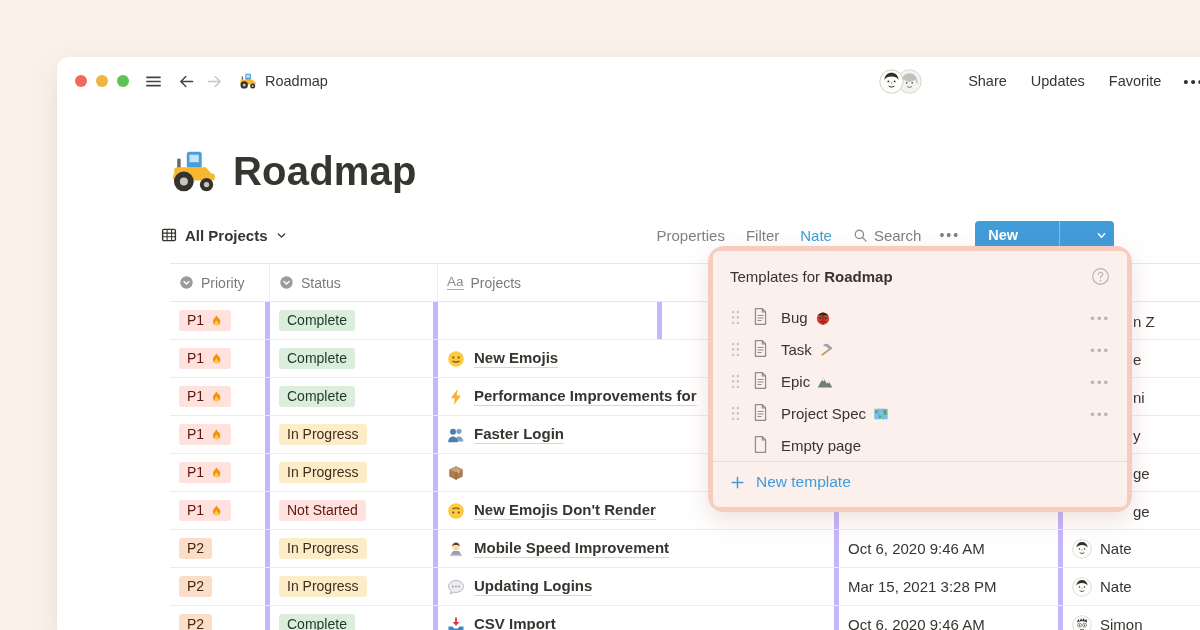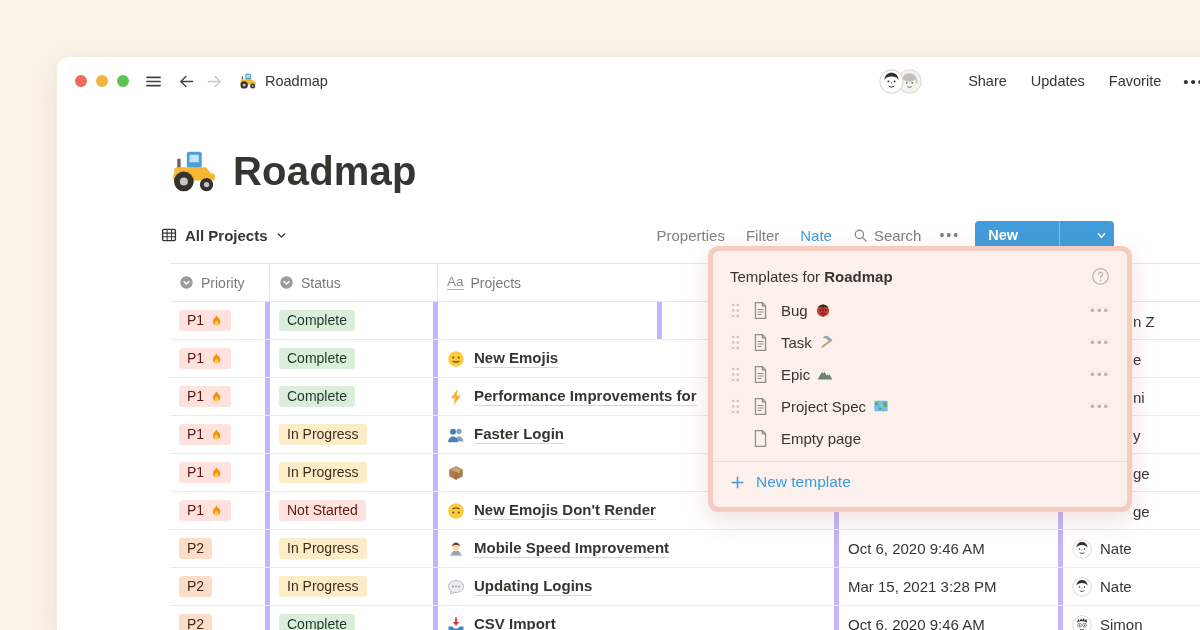--- a/index.html
+++ b/index.html
@@ -68,29 +68,29 @@
   .tag .emo{width:14px;height:14px;}
   .tag .emo svg{width:14px;height:14px;}
   .emo{display:inline-flex;width:18px;height:18px;flex:none;}
   .emo svg{width:18px;height:18px;}
   .proj-cell .emo{margin-right:9px;}
   .ptitle{font-weight:600;border-bottom:1px solid #D9D7D2;padding-bottom:1px;}
   .av{width:20px;height:20px;margin-right:8px;border-radius:50%;overflow:hidden;}
   .av svg{width:20px;height:20px;}
   .edge{position:absolute;left:963px;top:50%;transform:translateY(-50%);font-size:15px;color:#37352F;white-space:nowrap;}
   
-  .popup-ring{position:absolute;left:651px;top:189px;width:424px;height:266px;background:#F6CCC1;border-radius:10px;z-index:5;box-shadow:0 8px 24px rgba(160,90,70,.18);}
+  .popup-ring{position:absolute;left:651px;top:189px;width:424px;height:266px;background:#F6CCC1;border-radius:16px;z-index:5;box-shadow:0 8px 24px rgba(160,90,70,.18);}
   .popup{position:absolute;left:5px;top:5px;right:5px;bottom:5px;background:#FCF0ED;border-radius:6px;padding:13px 17px 8px 17px;box-sizing:border-box;}
   .popup-head{display:flex;align-items:center;height:24px;}
   .popup-title{font-size:15px;color:#37352F;}
   .popup-title b{font-weight:700;}
   .popup-help{margin-left:auto;width:19px;height:19px;}
   .popup-help svg{width:19px;height:19px;}
   .tpl-items{margin-top:6px;}
-  .tpl-item{display:flex;align-items:center;height:32px;}
+  .tpl-item{display:flex;align-items:flex-end;height:32px;}
   .tpl-handle{width:11px;height:17px;margin-right:10px;flex:none;}
   .tpl-handle svg{width:11px;height:17px;display:block;}
   .tpl-doc{width:19px;height:19px;margin-right:11px;flex:none;}
   .tpl-doc svg{width:19px;height:19px;}
   .tpl-label{font-size:15px;display:flex;align-items:center;gap:7px;}
   .tpl-label .emo{width:16px;height:16px;}
   .tpl-label .emo svg{width:16px;height:16px;}
   .tpl-more{margin-left:auto;color:#B9B6B1;font-size:13px;letter-spacing:2px;}
   .popup-divider{border-top:1px solid #F0DCD5;margin:7px -17px 0 -17px;}
   .new-template{display:flex;align-items:center;gap:11px;padding-top:11px;color:#3E9CDC;font-size:15.5px;}

